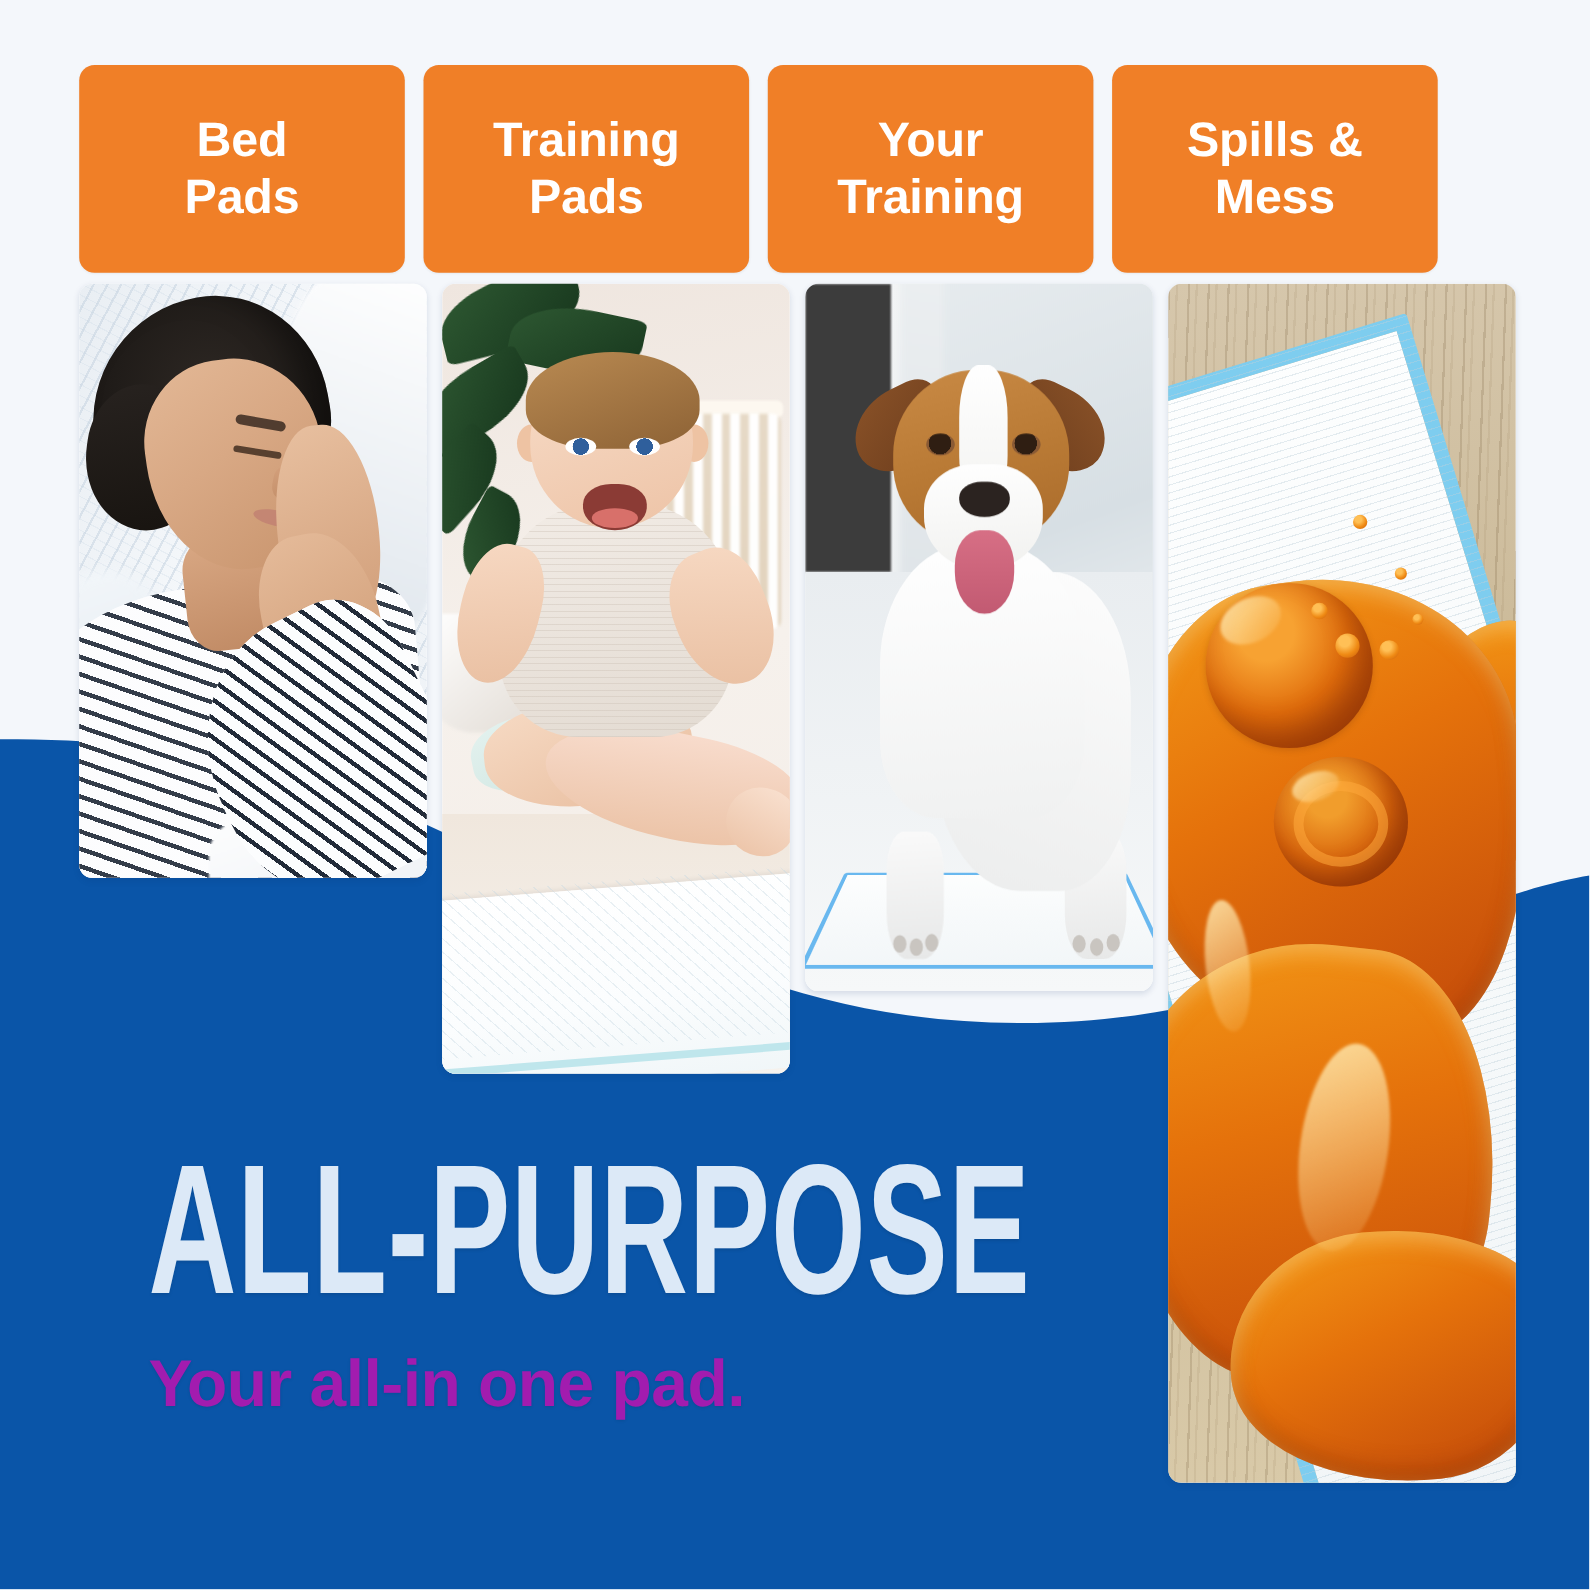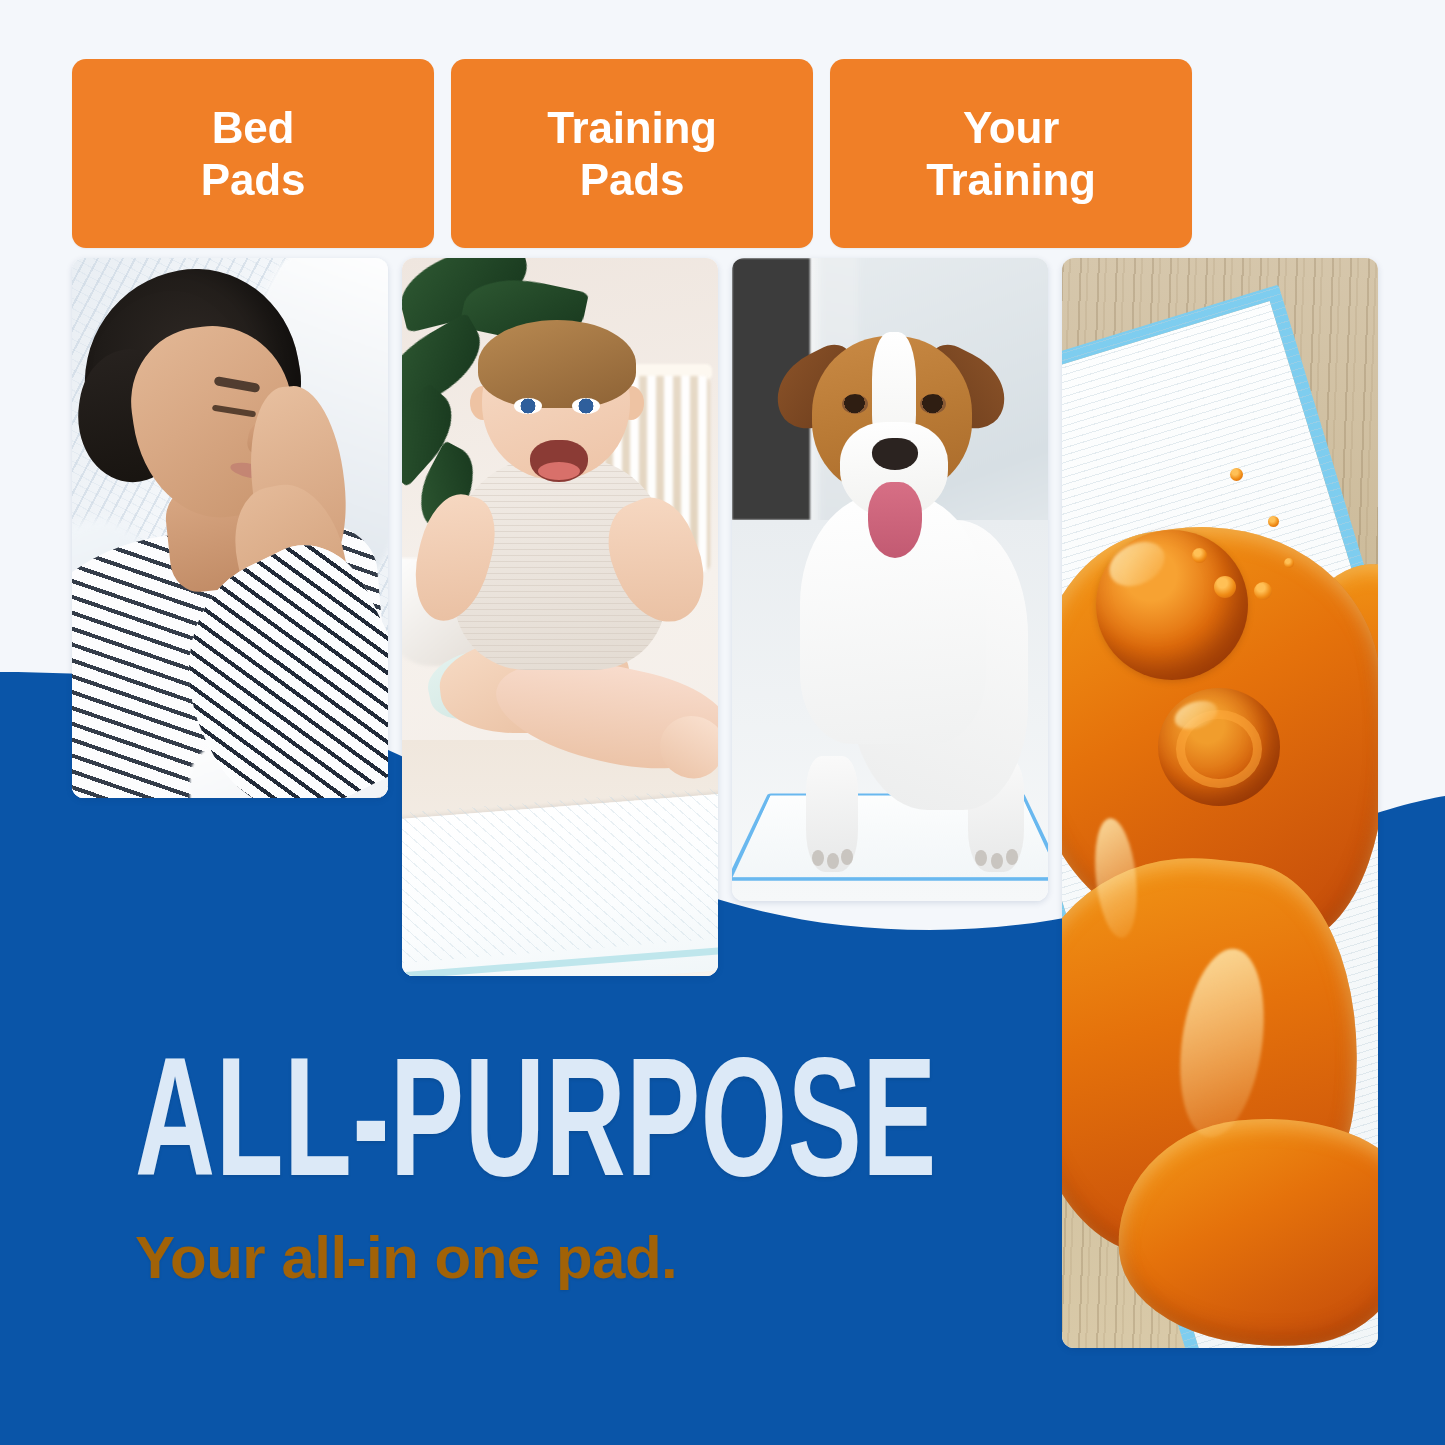--- a/index.html
+++ b/index.html
@@ -23,21 +23,21 @@
   #wave-panel {
     position:absolute; left:0; top:0;
     width:1445px; height:1445px;
     z-index:1; pointer-events:none;
   }
   #wave-panel svg { display:block; width:1445px; height:1445px; }
 
   
   .cards-row {
     position:absolute; left:72px; top:59px;
-    width:1120px; height:189px;
+    width:1235px; height:189px;
     display:flex; gap:17px;
     z-index:4;
   }
   .cat-card {
     flex:1 1 0;
     background:#F07F27;
     border-radius:14px;
     display:flex; align-items:center; justify-content:center;
     text-align:center;
     color:#FFFFFF;
@@ -434,21 +434,21 @@
     letter-spacing:1px;
     transform:scaleX(0.66);
     transform-origin:left top;
     white-space:nowrap;
     text-shadow:0 2px 4px rgba(0,0,0,.10);
   }
   .subheadline {
     margin-top:28px;
     font-size:60px;
     font-weight:bold;
-    color:#a16207;
+    color:#a21caf;
     letter-spacing:-0.5px;
     white-space:nowrap;
     text-shadow:0 1px 3px rgba(0,0,0,.10);
   }
 </style>
 </head>
 <body>
 
 <div id="canvas">
 
@@ -473,20 +473,24 @@
     <div class="cat-card">
       <span class="lbl">Training
 Pads</span>
     </div>
 
     <div class="cat-card">
       <span class="lbl">Your
 Training</span>
     </div>
 
+    <div class="cat-card">
+      <span class="lbl">Spills &amp;
+Mess</span>
+    </div>
   </div>
 
   <div class="photo" id="photo-bed">
     <div class="scene">
       <div class="lay bed-bg"></div>
       <div class="lay bed-sheet-tex"></div>
       <div class="lay bed-pillow-r"></div>
       <div class="lay bed-pillow-l"></div>
       <div class="lay bed-shirt"></div>
       <div class="lay bed-blanket"></div>

